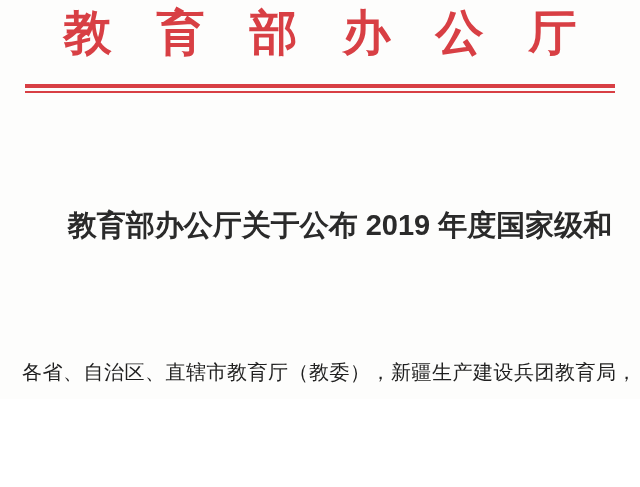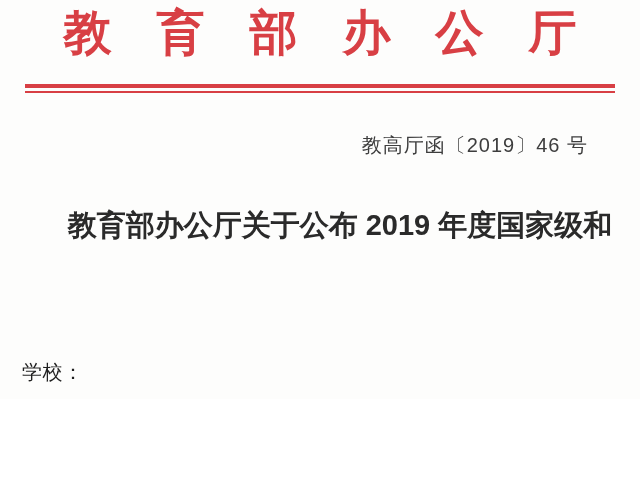--- a/index.html
+++ b/index.html
@@ -93,26 +93,26 @@
 </style>
 </head>
 <body>
 
 <div class="page">
 
   <div class="org-name">教育部办公厅</div>
 
   <div class="red-rule"></div>
 
-  <div class="doc-number">教高厅函〔2019〕46 号</div>
 
   <div class="doc-title">
     <div class="title-line">教育部办公厅关于公布 2019 年度国家级和</div>
   </div>
 
   <div class="salutation">
+    <div class="body-line">各省、自治区、直辖市教育厅（教委），新疆生产建设兵团教育局，</div>
     <div class="body-line">学校：</div>
   </div>
 
   <div class="scan-artifact a1"></div>
   <div class="scan-artifact a2"></div>
 
 </div>
 
 </body></html>

